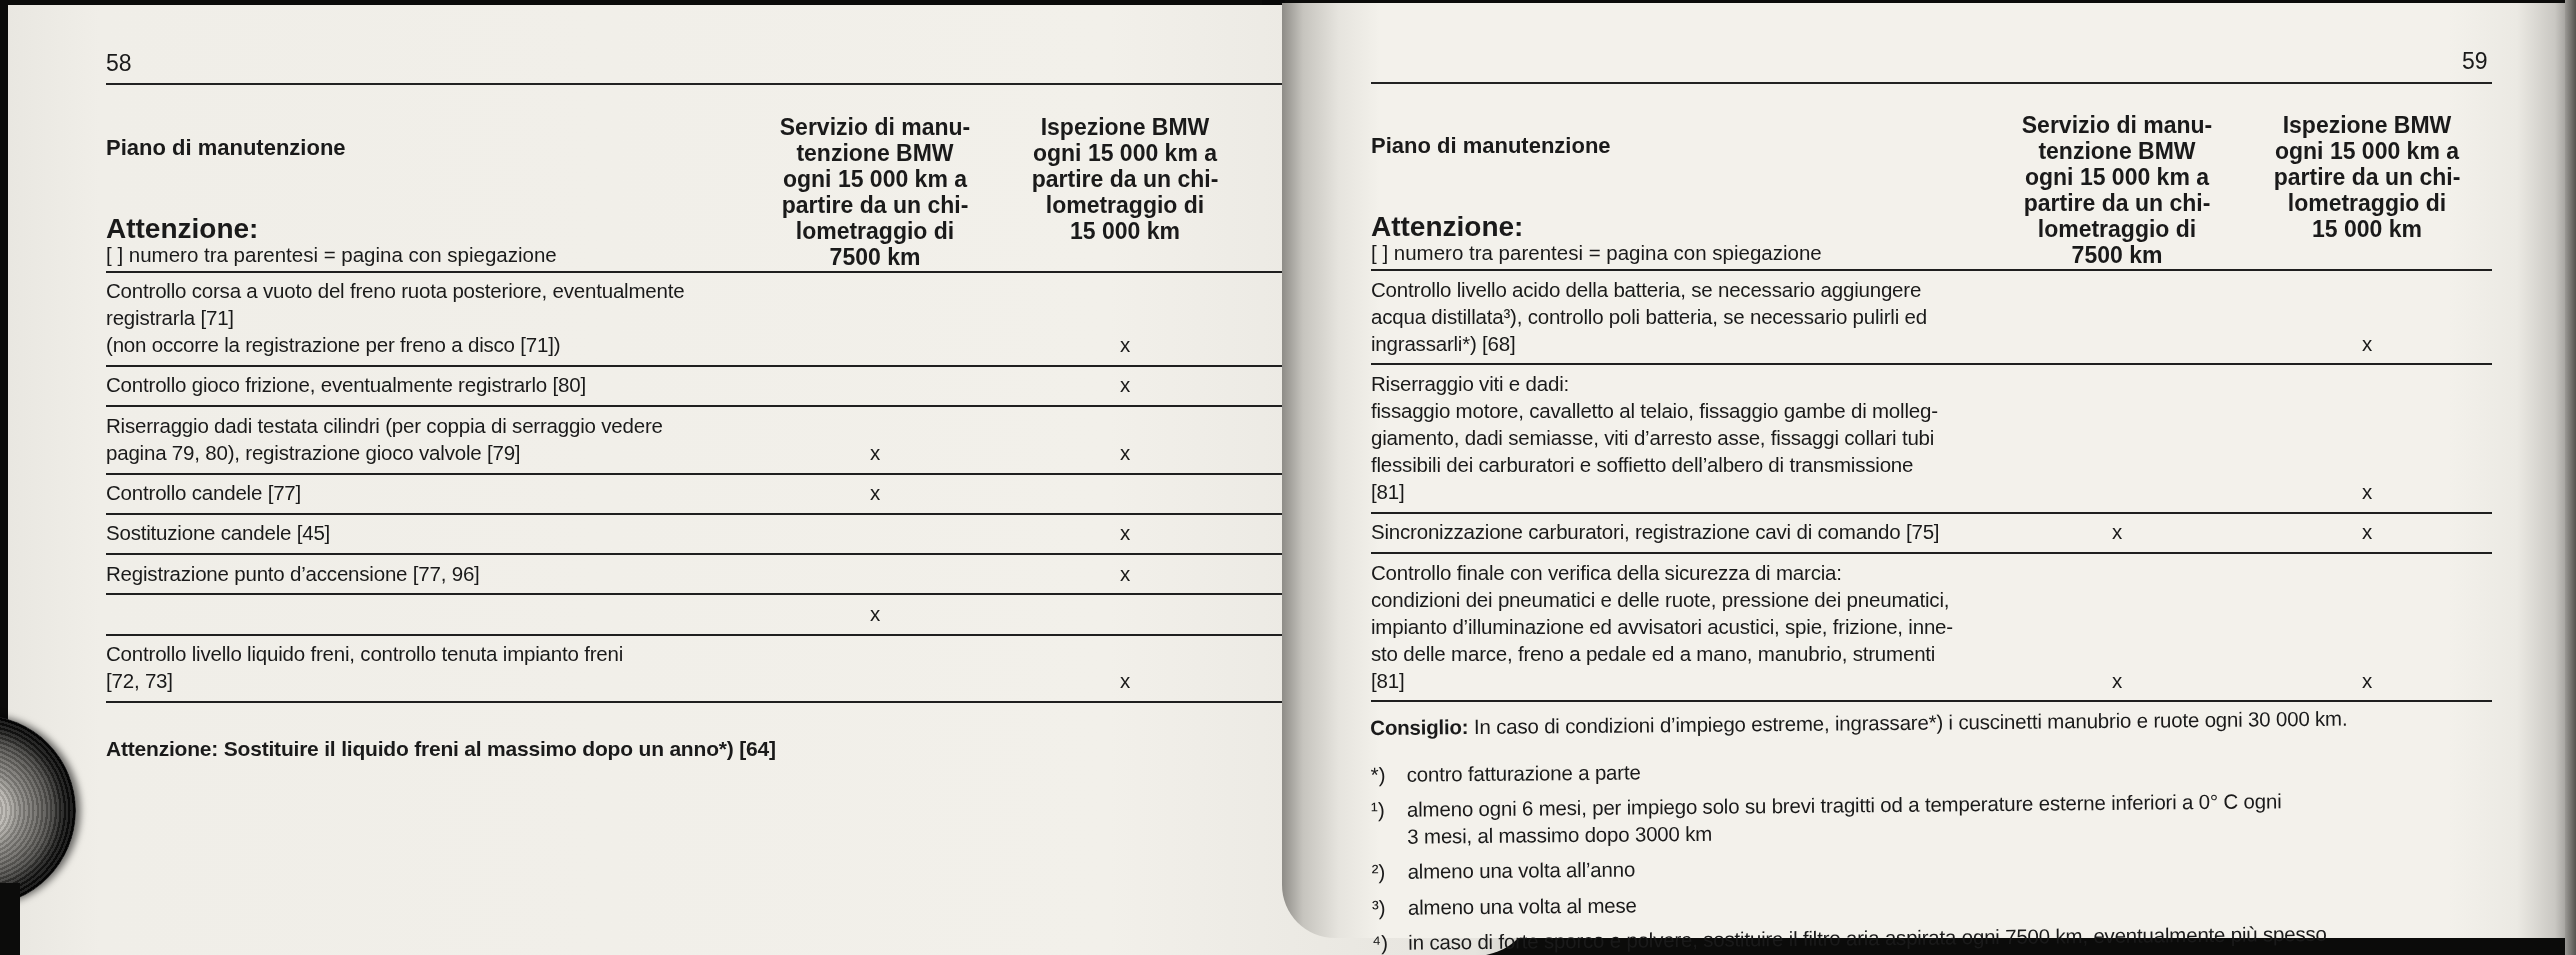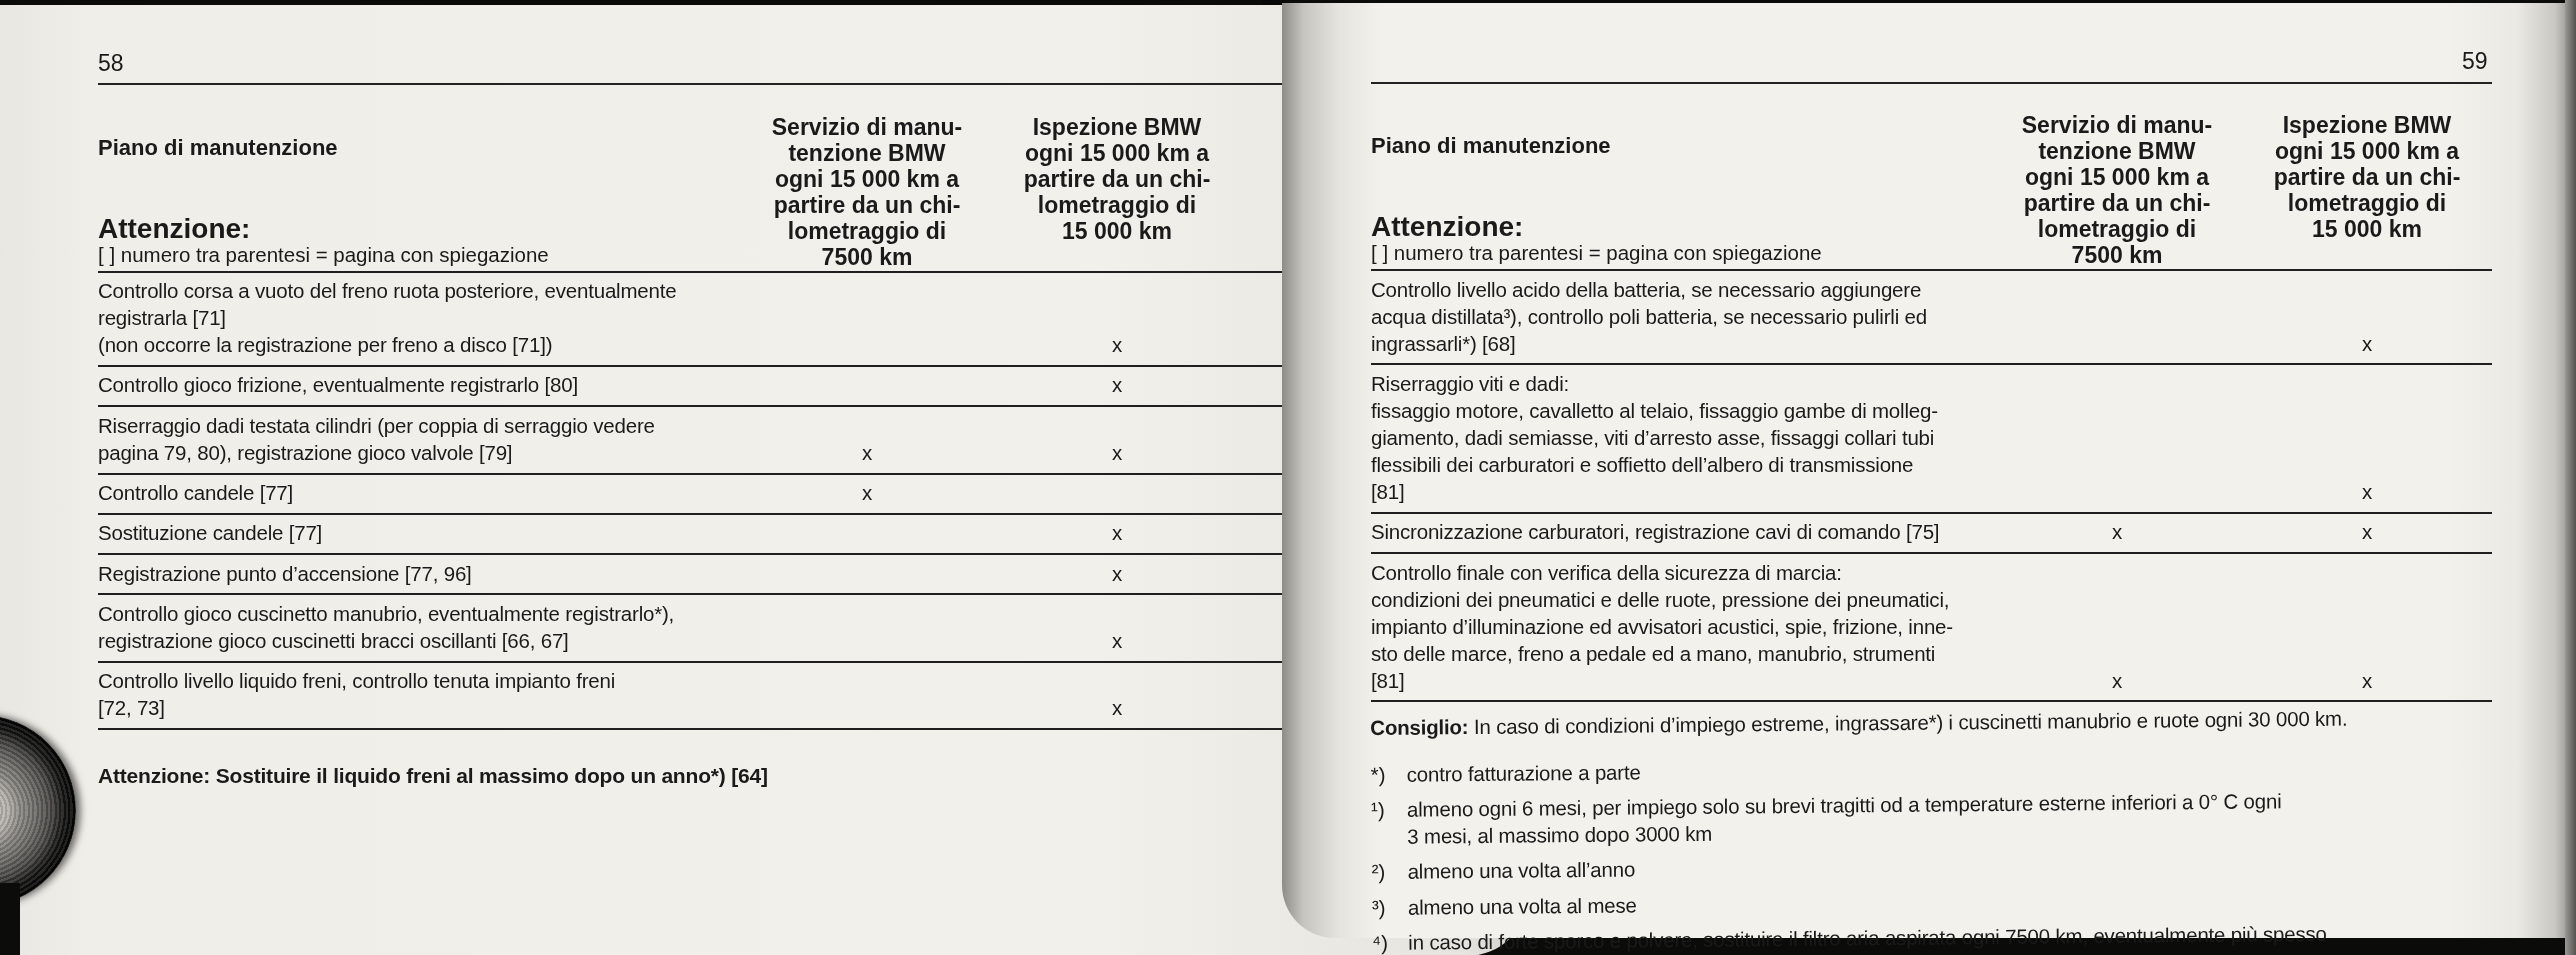--- a/index.html
+++ b/index.html
@@ -1,21 +1,21 @@
 <!DOCTYPE html>
 <html style="font-size:12px"><head>
 <meta charset="utf-8">
 <style>
   html,body{margin:0;padding:0;background:#000;}
   .shot{position:relative;width:2576px;height:955px;background:#0b0b0a;overflow:hidden;
         font-family:"Liberation Sans", sans-serif;color:#1a1a1a;}
 
   
   .page{position:absolute;box-sizing:border-box;}
-  .page-left{left:0;top:4.5px;width:1528px;height:951px;
+  .page-left{left:8px;top:4.5px;width:1528px;height:951px;
     background:linear-gradient(90deg,#e9e7e1 0%,#f0eee8 6%,#f2f0ea 72%,#e6e4de 96%,#cdcbc5 100%);
     border-radius:0 0 61px 0;}
   .page-right{left:1282px;top:3px;width:1283px;height:935px;
     background:linear-gradient(90deg,#8e8c87 0px,#c6c4be 21px,#e6e4de 57px,#f3f1eb 98px,
                #f3f1eb 1167px,#ebe9e3 1235px,#c9c7c2 1273px,#a8a6a2 1283px);
     border-radius:0 0 0 53px;}
 
   .page-inner{position:relative;box-sizing:border-box;height:100%;}
   .page-left  .page-inner{padding:45px 23px 0 98px;}
   .page-right .page-inner{padding:45px 73px 0 89px;}
@@ -120,34 +120,32 @@
             <div class="mmark">x</div>
           </div>
 
           <div class="mrow">
             <div class="mtext">Controllo candele [77]</div>
             <div class="mmark">x</div>
             <div class="mmark"></div>
           </div>
 
           <div class="mrow">
-            <div class="mtext">Sostituzione candele [77]</div>
+            <div class="mtext">Sostituzione candele [45]</div>
             <div class="mmark"></div>
             <div class="mmark">x</div>
           </div>
 
           <div class="mrow">
             <div class="mtext">Registrazione punto d’accensione [77, 96]</div>
             <div class="mmark"></div>
             <div class="mmark">x</div>
           </div>
 
           <div class="mrow">
-            <div class="mtext">Controllo gioco cuscinetto manubrio, eventualmente registrarlo*),
-registrazione gioco cuscinetti bracci oscillanti [66, 67]</div>
             <div class="mmark"></div>
             <div class="mmark">x</div>
           </div>
 
           <div class="mrow">
             <div class="mtext">Controllo livello liquido freni, controllo tenuta impianto freni
 [72, 73]</div>
             <div class="mmark"></div>
             <div class="mmark">x</div>
           </div>

